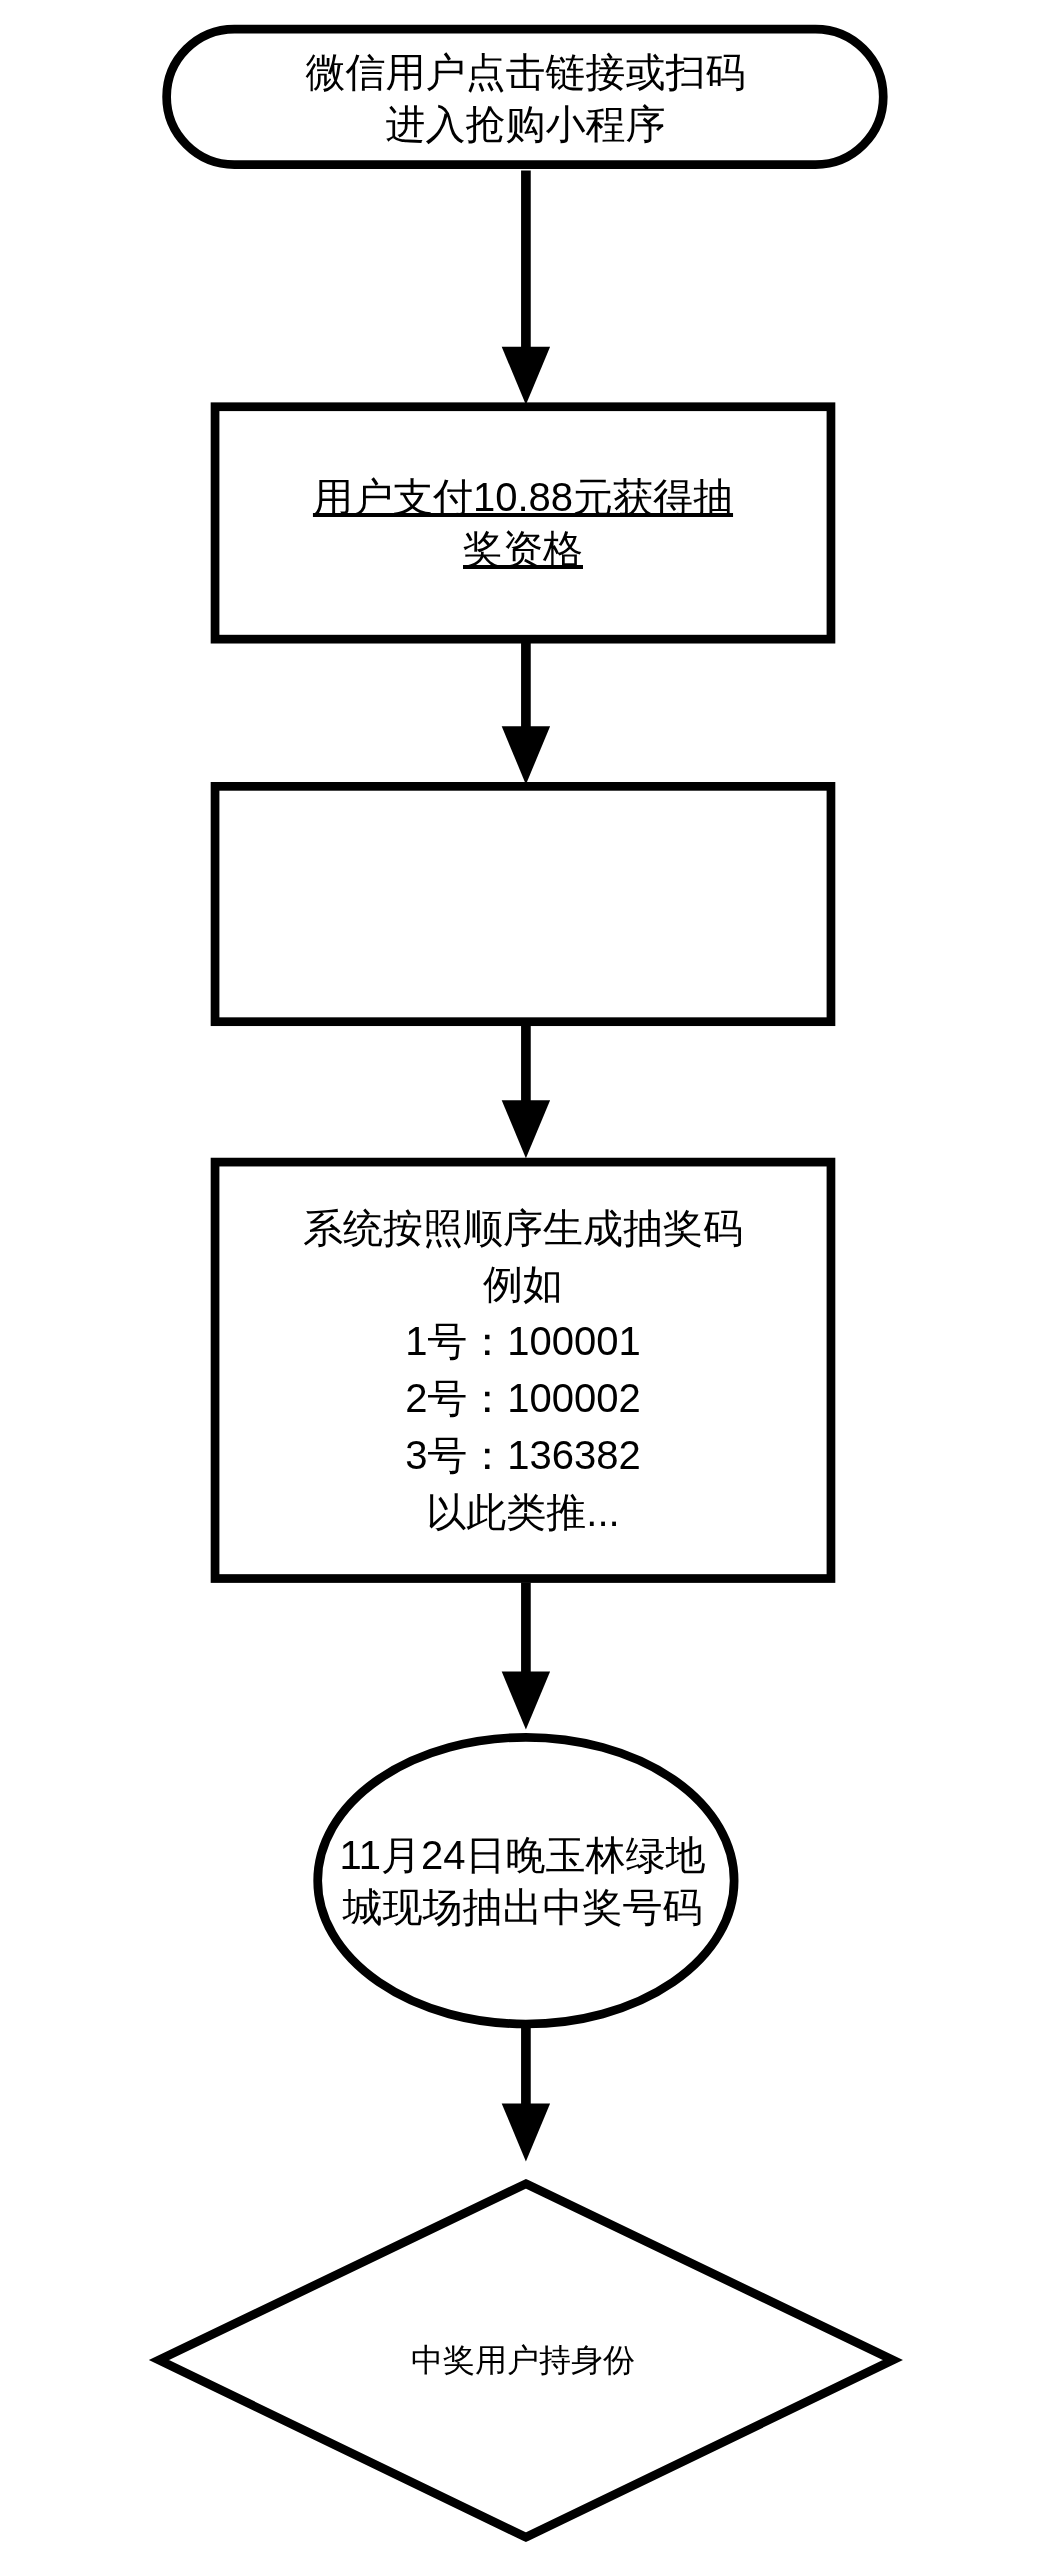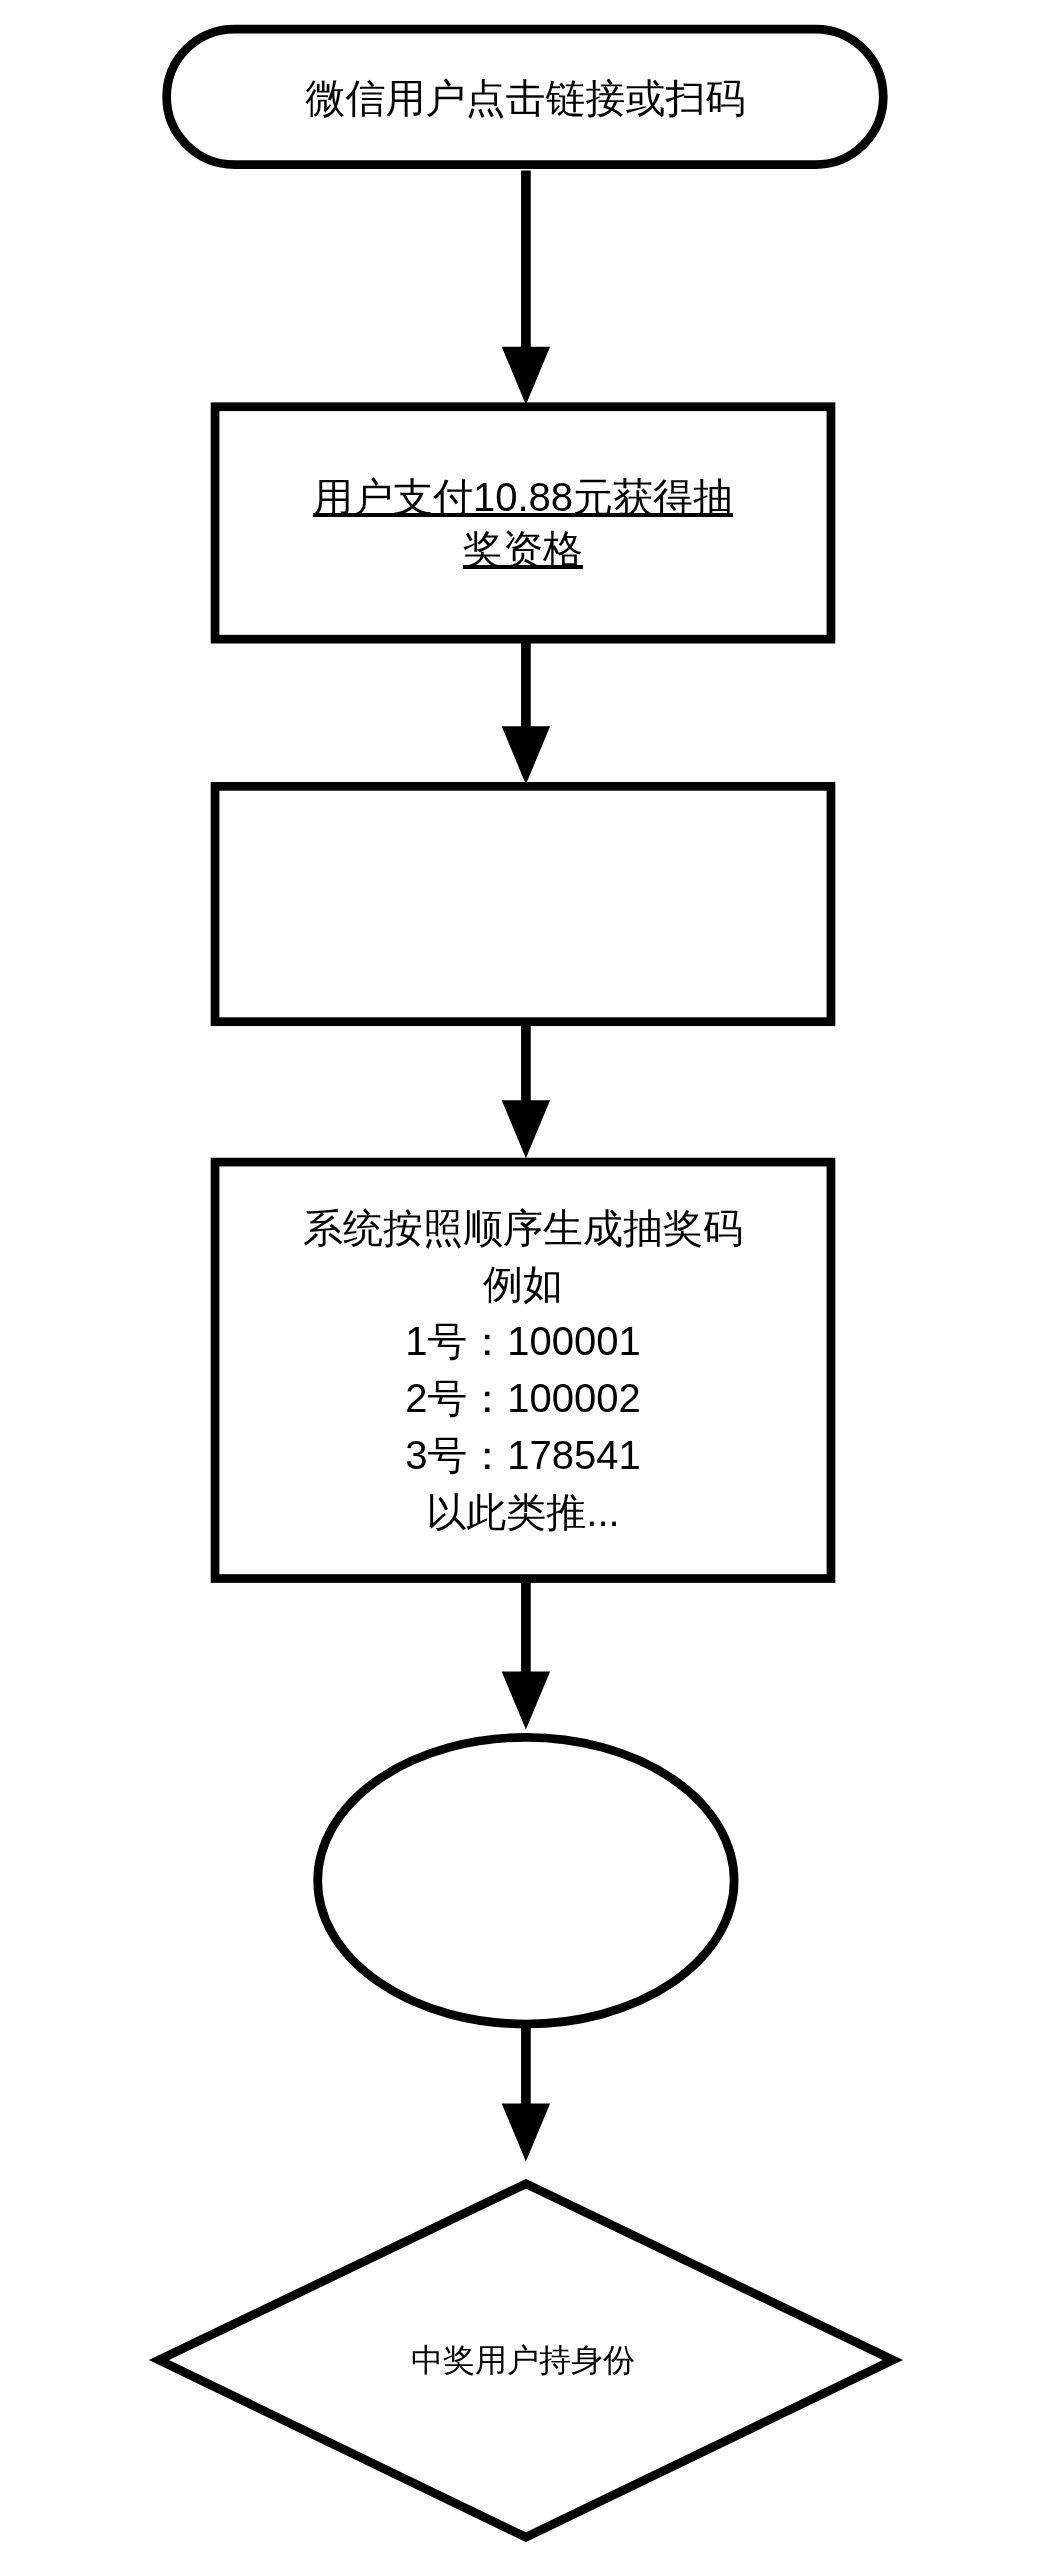--- a/index.html
+++ b/index.html
@@ -118,36 +118,41 @@
     <g>
       <line x1="543" y1="2092" x2="543" y2="2200" stroke="#000000" stroke-width="10"></line>
       <polygon points="543,2232 518,2172 568,2172" fill="#000000"></polygon>
     </g>
 
     <polygon points="543,2255 922,2437 543,2620 164,2437" fill="#ffffff" stroke="#000000" stroke-width="9"></polygon>
   </svg>
 
   <div class="node-text" id="node-start-label">
     <span class="line">微信用户点击链接或扫码</span>
+    <span class="line">进入抢购小程序</span>
   </div>
 
   <div class="node-text" id="node-payment-label">
     <span class="line">用户支付10.88元获得抽</span>
     <span class="line">奖资格</span>
   </div>
 
 
   <div class="node-text" id="node-codes-label">
     <span class="line">系统按照顺序生成抽奖码</span>
     <span class="line">例如</span>
     <span class="line">1号：100001</span>
     <span class="line">2号：100002</span>
-    <span class="line">3号：178541</span>
+    <span class="line">3号：136382</span>
     <span class="line">以此类推...</span>
   </div>
 
+  <div class="node-text" id="node-draw-label">
+    <span class="line">11月24日晚玉林绿地</span>
+    <span class="line">城现场抽出中奖号码</span>
+  </div>
 
   <div class="node-text" id="node-pickup-label">
     <span class="line">中奖用户持身份</span>
   </div>
 
 </div>
 
 
 </body></html>

